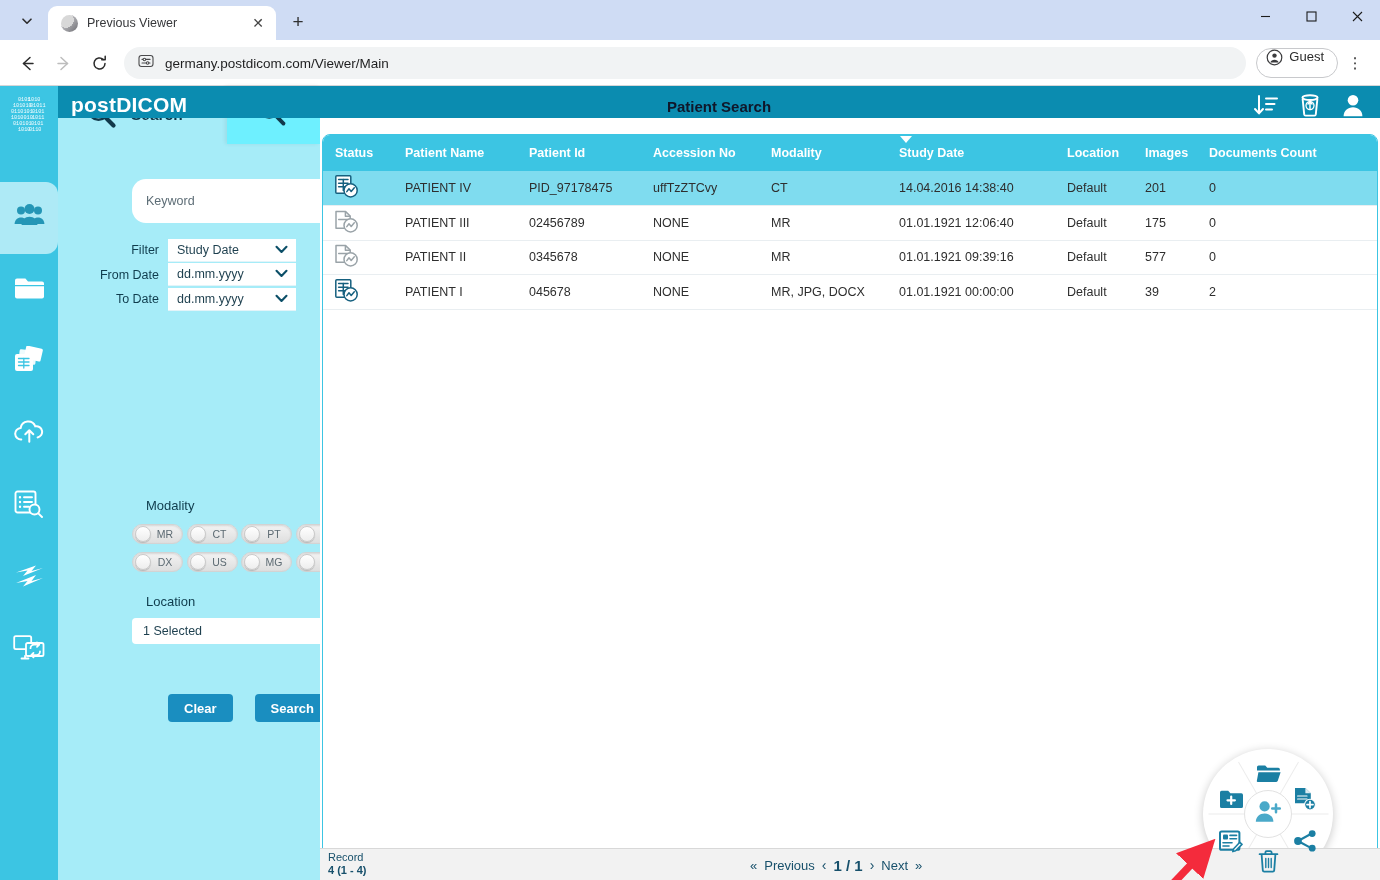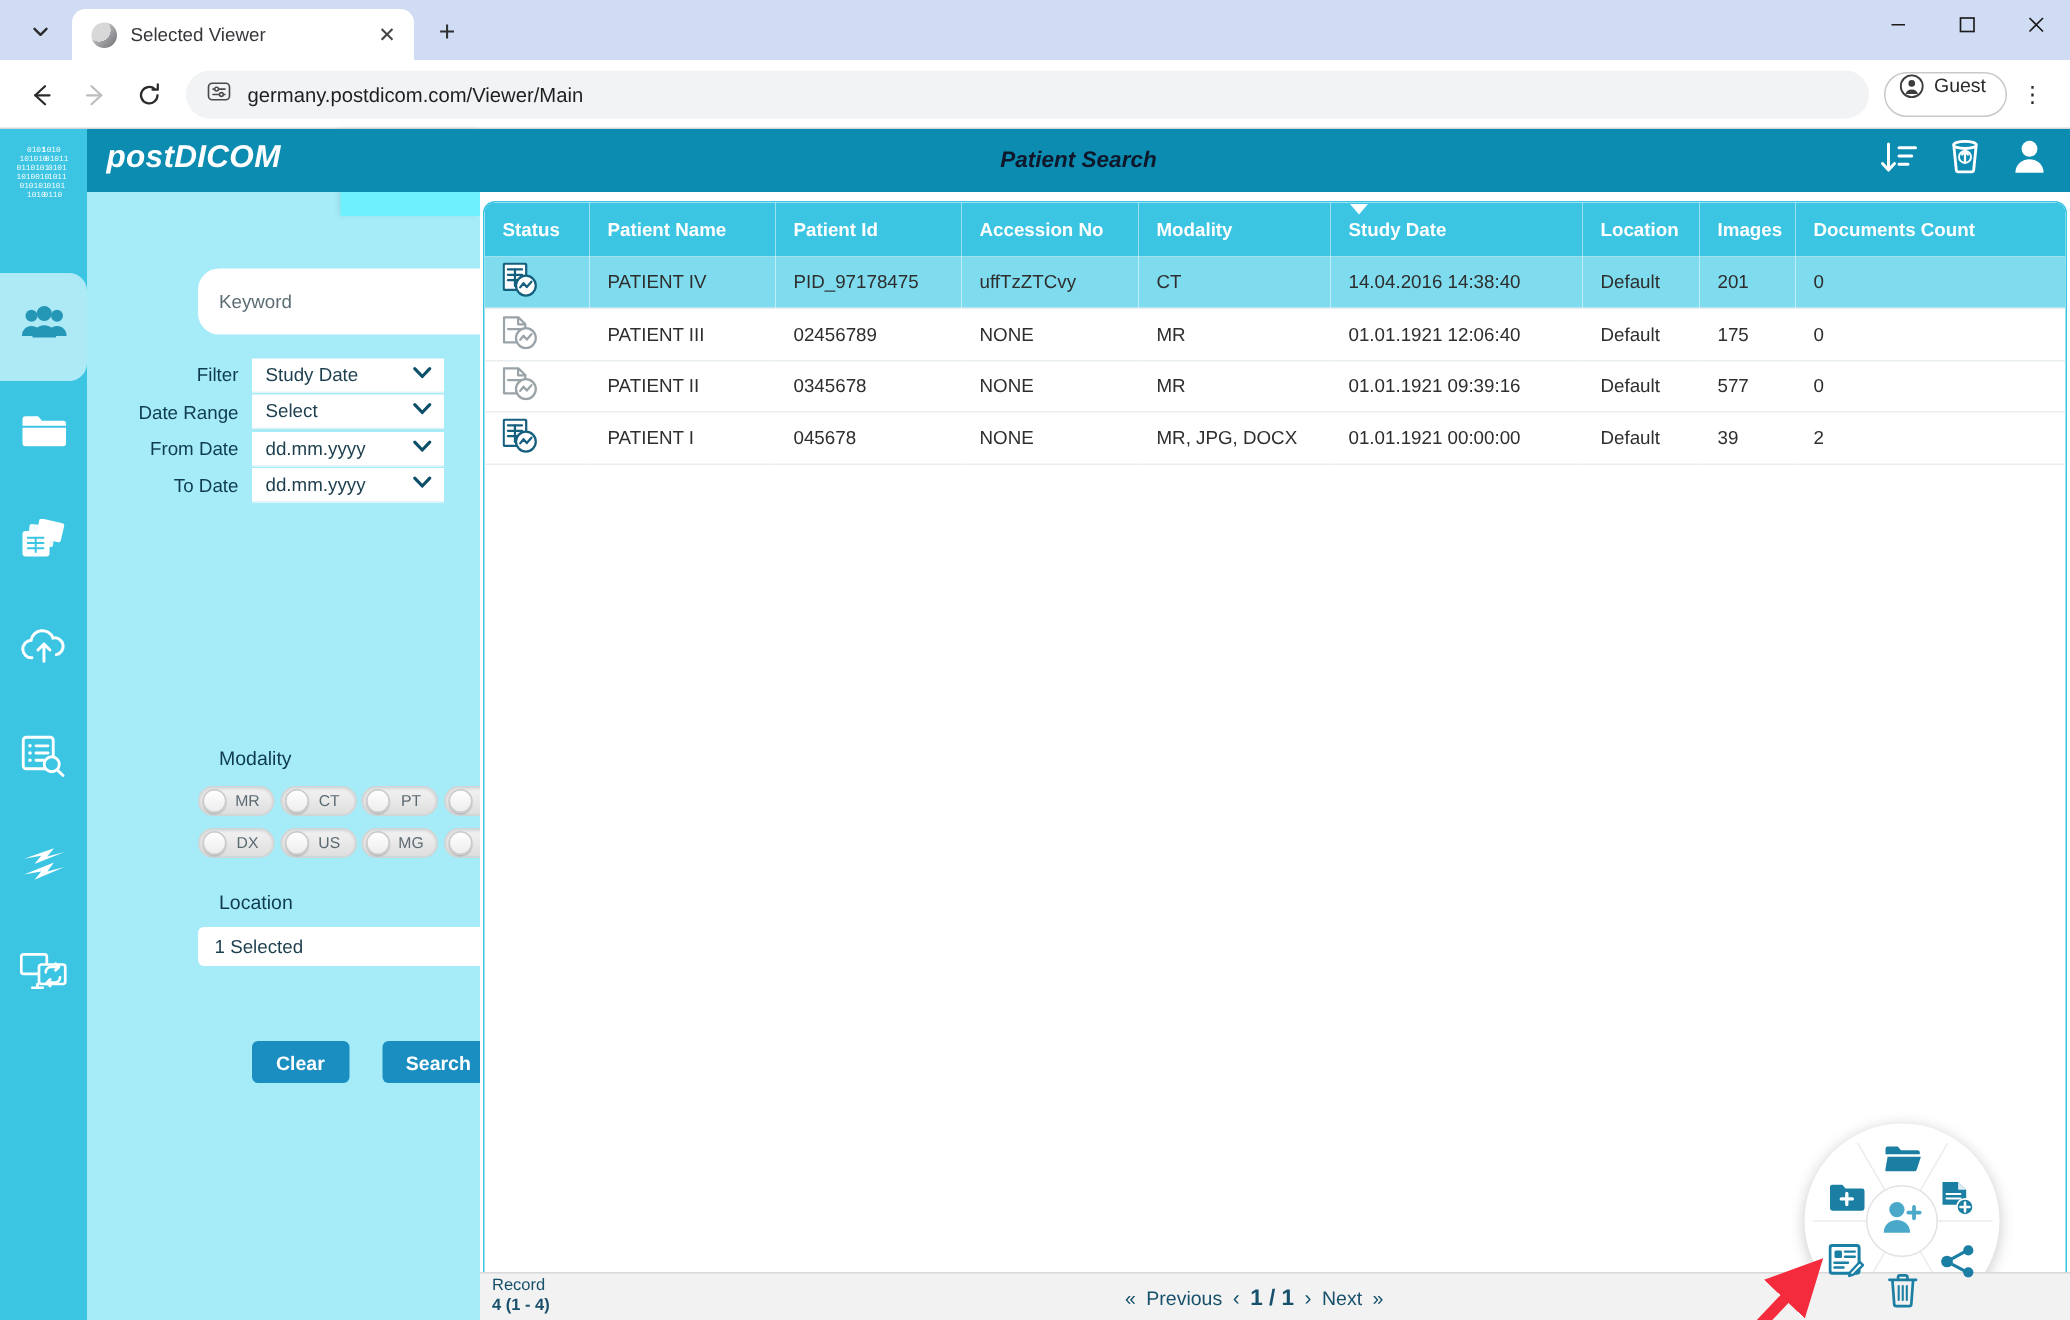--- a/index.html
+++ b/index.html
@@ -284,23 +284,22 @@
   }
   .fab-divider {
     position: absolute; left: 64.5px; top: 5px;
     width: 1px; height: 60px; background: #ececec;
     transform-origin: 0.5px 60px;
   }
   .arrow-annot { position: absolute; left: 1140px; top: 752px; z-index: 5; }
 
   
   .appbar {
-    position: absolute; left: 58px; top: 0; width: 1322px; height: 42px;
+    position: absolute; left: 58px; top: 0; width: 1322px; height: 32px;
     background: #0b8cb0;
-    font-style: italic;
   }
   .brand {
     position: absolute; left: 13px; top: 7px;
     font-size: 21px; font-weight: 700; color: #ffffff; letter-spacing: .2px;
   }
   .appbar-title {
     position: absolute; left: 0; right: 0; top: 12px; text-align: center;
     font-size: 15px; font-weight: 700; color: #0f172a;
   }
   .appbar-icons {
@@ -314,21 +313,21 @@
 <div class="app">
 
   <div class="browser-tabstrip">
     <div class="tab-list-btn">
       <svg width="12" height="12" viewBox="0 0 12 12">
           <path d="M2 4.2 L6 8.2 L10 4.2" stroke="#2c2c2c" stroke-width="1.6" fill="none" stroke-linecap="round" stroke-linejoin="round"></path>
         </svg>
     </div>
     <div class="browser-tab">
       <div class="tab-favicon"></div>
-      <div class="tab-title">Selected Viewer</div>
+      <div class="tab-title">Previous Viewer</div>
       <div class="tab-close">✕</div>
     </div>
     <div class="tab-new">+</div>
     <div class="win-controls">
       <div class="win-btn">
         <svg width="11" height="11" viewBox="0 0 11 11">
             <path d="M1 5.5 H10" stroke="#1c1c1c" stroke-width="1.1"></path>
           </svg>
       </div>
       <div class="win-btn">
@@ -529,31 +528,20 @@
               <path d="M8.9 8.9 L13 13" stroke-width="1.6" stroke-linecap="round"></path>
           </svg>
         </span>
       </div>
 
       <div class="form-rows">
         <div class="form-row">
           <div class="form-label">Filter</div>
           <div class="form-select">
             <span>Study Date</span>
-            <span class="chev">
-              <svg width="13" height="9" viewBox="0 0 13 9">
-                  <path d="M1.5 1.8 L6.5 7 L11.5 1.8" stroke="#0c4f68" stroke-width="2.1" fill="none" stroke-linecap="round" stroke-linejoin="round"></path>
-                </svg>
-            </span>
-          </div>
-        </div>
-        <div class="form-row">
-          <div class="form-label">Date Range</div>
-          <div class="form-select">
-            <span>Select</span>
             <span class="chev">
               <svg width="13" height="9" viewBox="0 0 13 9">
                   <path d="M1.5 1.8 L6.5 7 L11.5 1.8" stroke="#0c4f68" stroke-width="2.1" fill="none" stroke-linecap="round" stroke-linejoin="round"></path>
                 </svg>
             </span>
           </div>
         </div>
         <div class="form-row">
           <div class="form-label">From Date</div>
           <div class="form-select">

